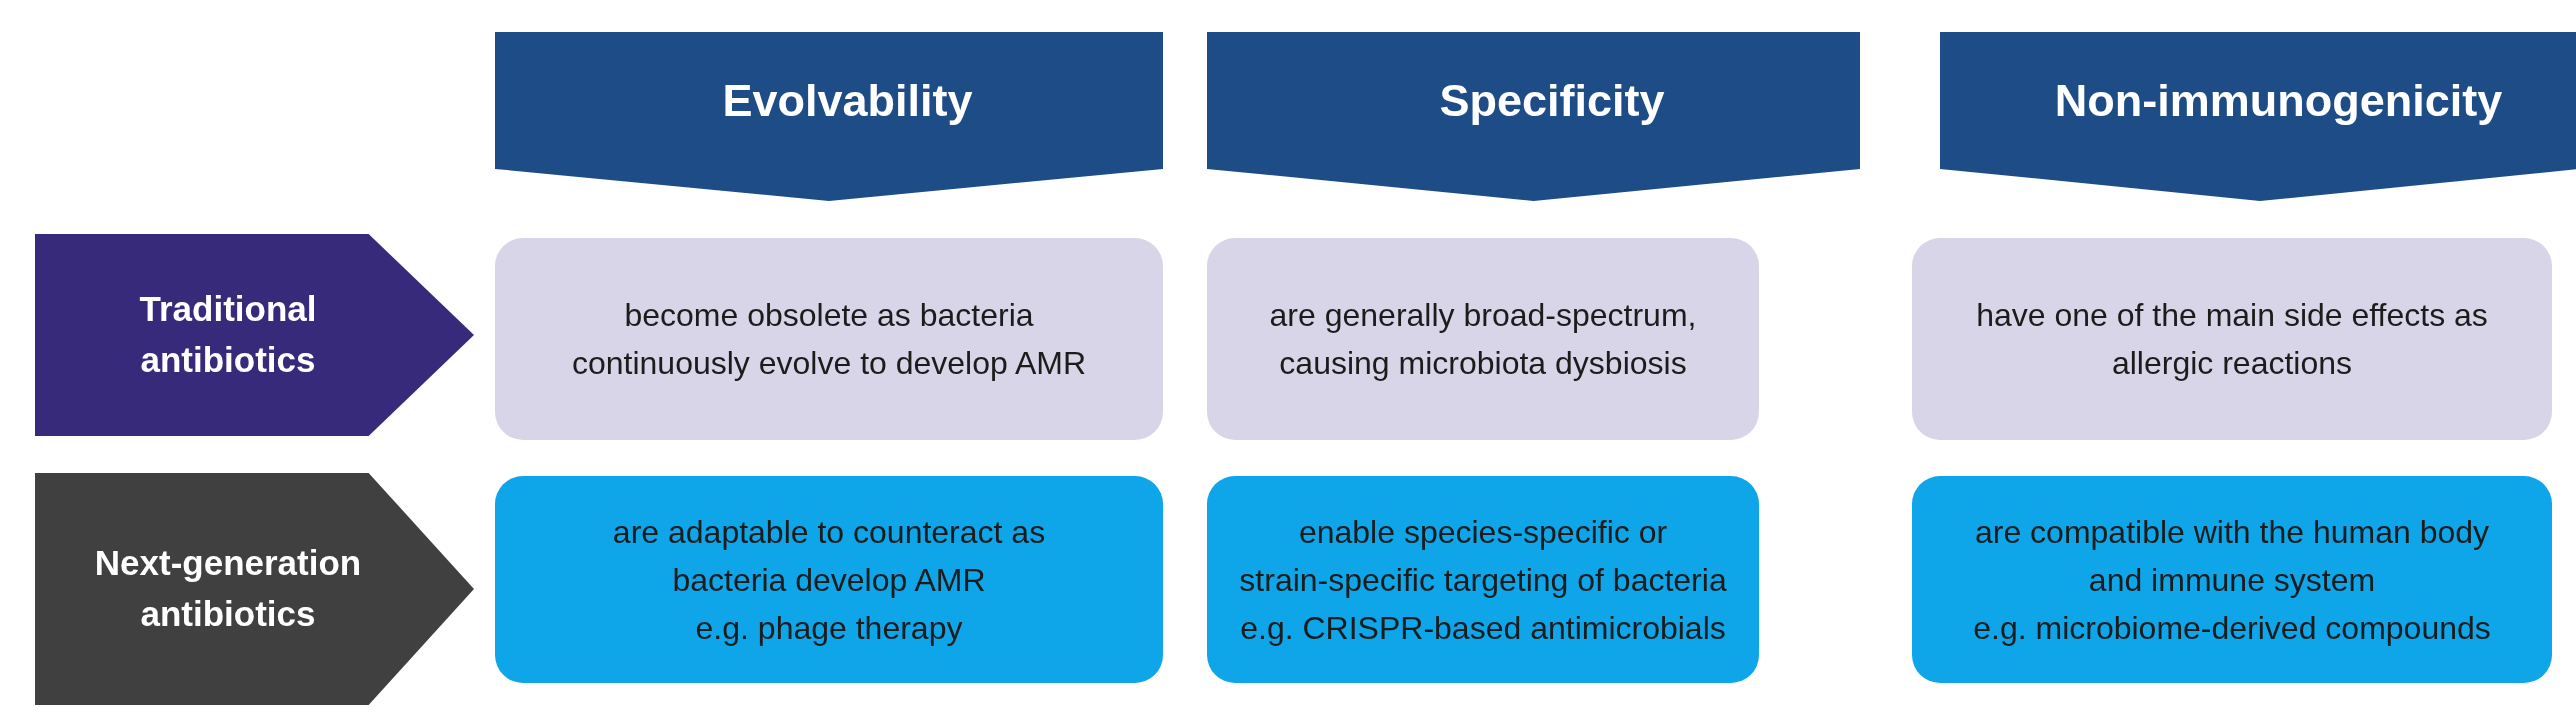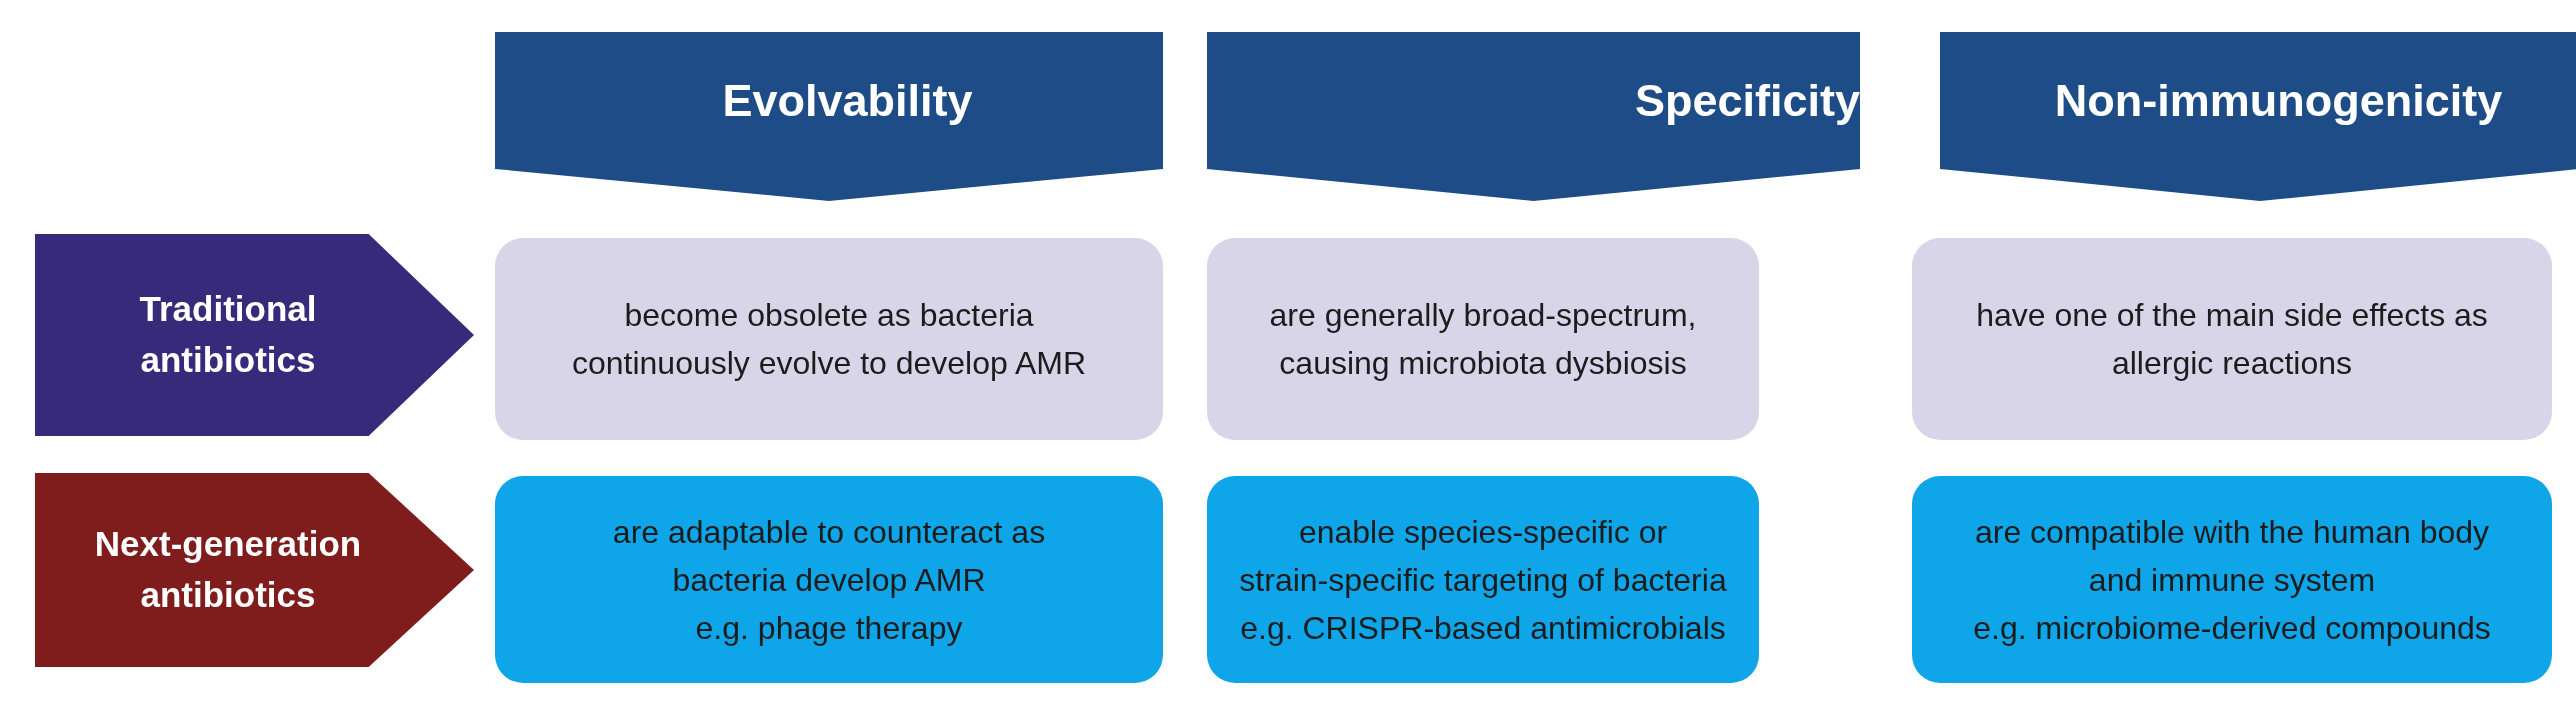--- a/index.html
+++ b/index.html
@@ -28,21 +28,21 @@
     display: flex;
     align-items: center;
     justify-content: center;
     text-align: center;
     box-sizing: border-box;
     padding-bottom: 32px; 
     clip-path: polygon(0 0, 100% 0, 100% 81%, 50% 100%, 0 81%);
     padding-left: 37px;
   }
   #banner-evolvability      { left: 495px;  width: 668px; }
-  #banner-specificity       { left: 1207px; width: 653px; justify-content: flex-end; }
+  #banner-specificity       { left: 1207px; width: 653px; }
   #banner-non-immunogenicity{ left: 1940px; width: 640px; }
 
   
   .row-arrow {
     position: absolute;
     left: 35px;
     width: 439px;
     color: #ffffff;
     font-weight: bold;
     font-size: 35px;
@@ -50,21 +50,21 @@
     display: flex;
     flex-direction: column;
     align-items: center;
     justify-content: center;
     text-align: center;
     box-sizing: border-box;
     padding-right: 53px; 
     clip-path: polygon(0 0, 76% 0, 100% 50%, 76% 100%, 0 100%);
   }
   #arrow-traditional     { top: 234px; height: 202px; background: #382a7b; }
-  #arrow-next-generation { top: 473px; height: 194px; background: #7f1d1d; }
+  #arrow-next-generation { top: 473px; height: 232px; background: #404040; }
 
   
   .cell {
     position: absolute;
     border-radius: 28px;
     display: flex;
     flex-direction: column;
     align-items: center;
     justify-content: center;
     text-align: center;

